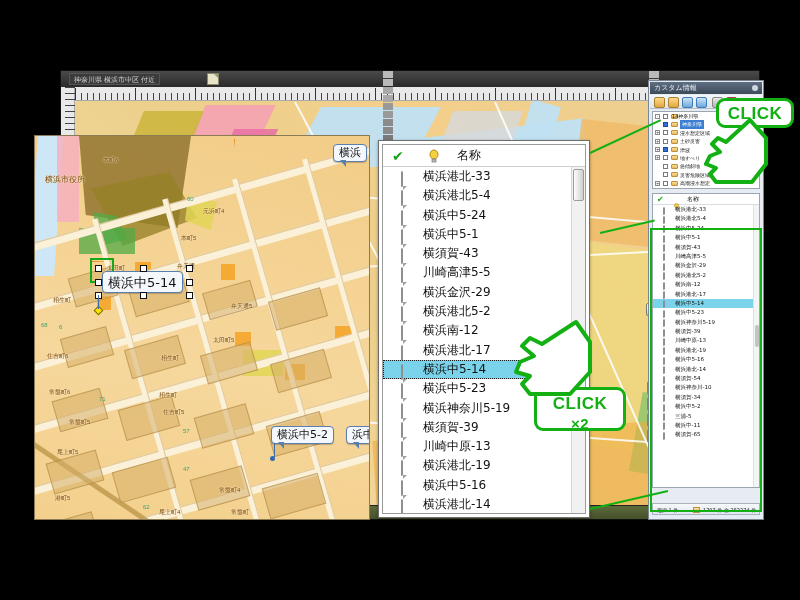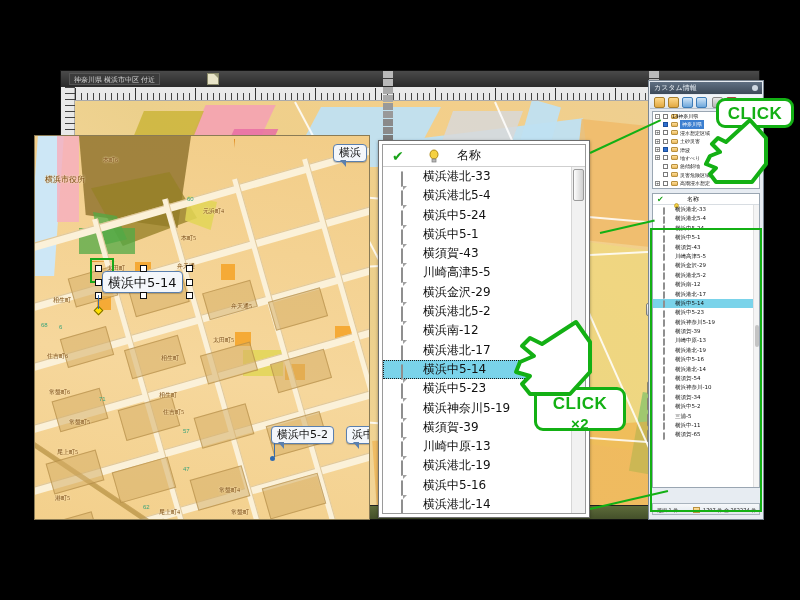--- a/index.html
+++ b/index.html
@@ -133,21 +133,21 @@
   .zone-dark { position:absolute; background:rgba(146,118,48,.85); }
   .zone-yellow{position:absolute; background:rgba(226,214,86,.85); }
   .zone-orange{position:absolute; background:rgba(244,166,46,.92); }
   .zone-pink  {position:absolute; background:rgba(246,176,190,.85); }
   .zone-water {position:absolute; background:#cde7f6; }
   .zone-outline{ position:absolute; border:1px solid #e08a1e; }
 
   .mlabel {
     position:absolute; color:#7a4a12; font-size:8px;
     white-space:nowrap; text-shadow: 0 0 2px #f7e3b8, 0 0 2px #f7e3b8;
-    font-family:Liberation Serif, serif;
+    font-family:Liberation Sans, sans-serif;
   }
   .mlabel.small{ font-size:6px; }
   .mnum { position:absolute; color:#3aa37a; font-size:6px; }
 
   
   .callout {
     position:absolute;
     background:#f4f7fb; border:1px solid #5a7fae; border-radius:4px;
     color:#111; font-size:11px; line-height:16px; height:18px;
     padding:0 5px; white-space:nowrap;

